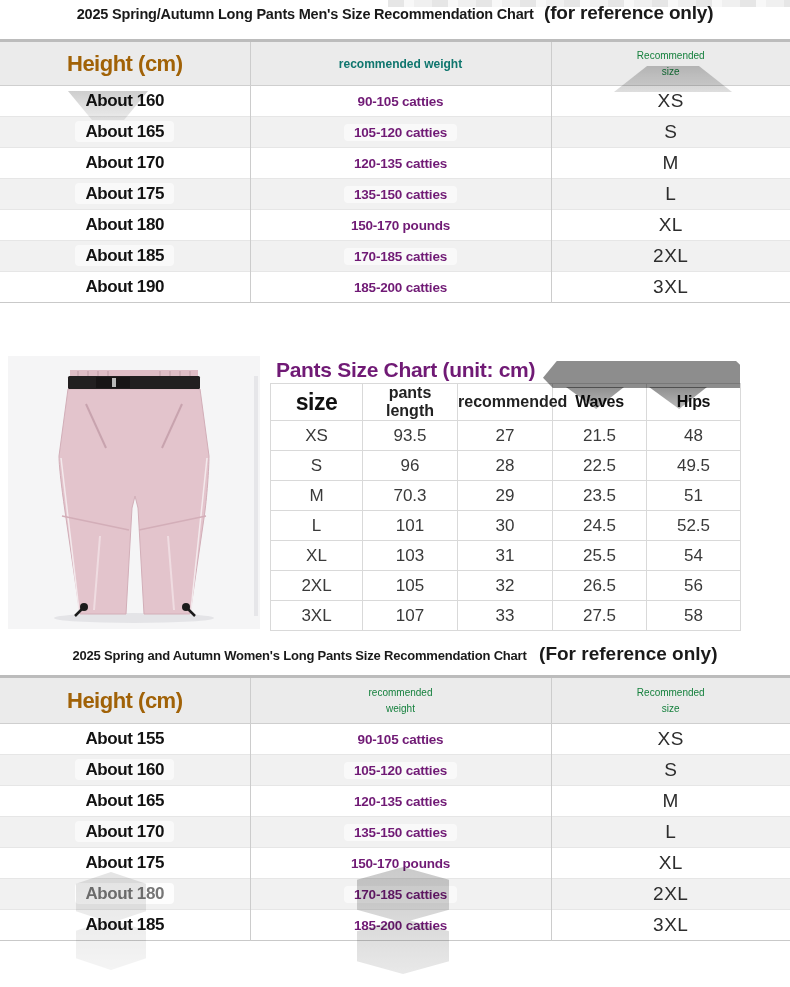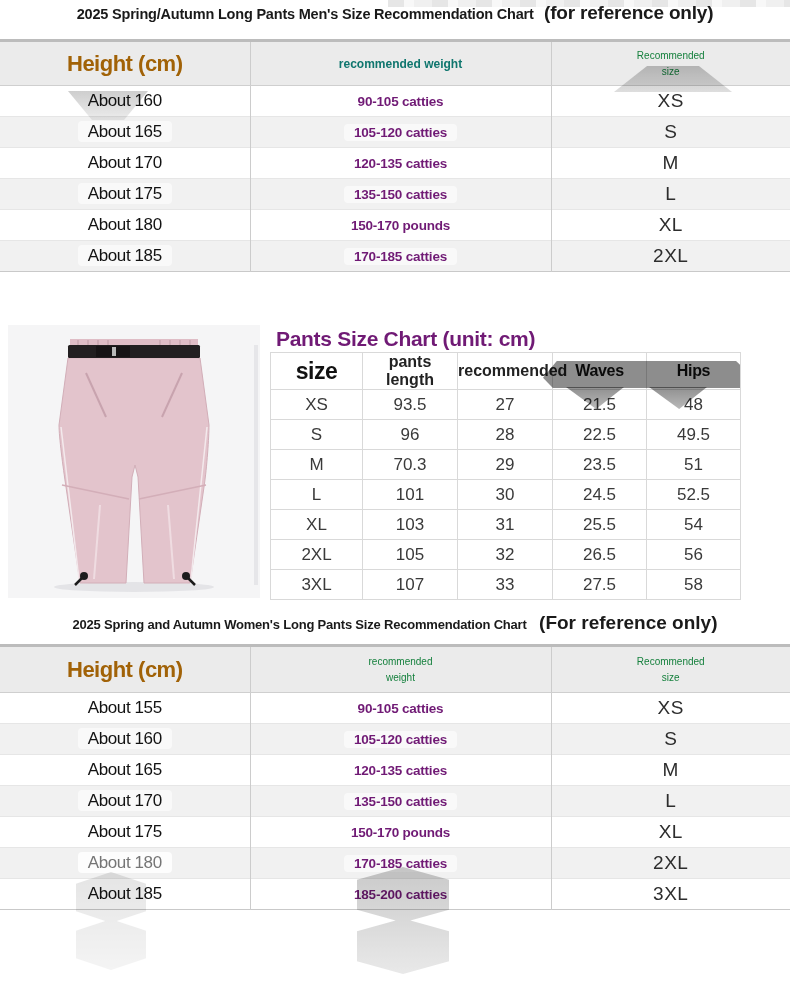--- a/index.html
+++ b/index.html
@@ -22,21 +22,21 @@
   .rec thead tr{height:45px;}
   .womens thead tr{height:47px;}
   .rec thead th{background:#ebebeb;border-bottom:1px solid #cfcfcf;}
   .rec th:nth-child(n+2),.rec td:nth-child(n+2){border-left:1px solid #cccccc;}
   .rec tbody tr{height:31px;border-top:1px solid #e6e6e6;}
   .rec tbody tr:first-child{border-top:none;}
   .rec tbody tr:nth-child(even){background:#f1f1f1;}
   .h-height{font-size:22px;font-weight:bold;letter-spacing:-0.5px;color:#a16207;}
   .h-weight{font-size:12px;font-weight:bold;color:#0f766e;}
   .h-size{font-size:10px;font-weight:normal;line-height:1.55;color:#15803d;}
-  .rec td:nth-child(1){font-weight:normal;font-size:17px;letter-spacing:-0.4px;color:#121212;}
+  .rec td:nth-child(1){font-weight:bold;font-size:17px;letter-spacing:-0.4px;color:#121212;}
   .rec td:nth-child(2){font-weight:bold;font-size:13.5px;letter-spacing:-0.2px;color:#701a75;}
   .rec td:nth-child(3){font-size:19px;font-weight:400;color:#2d2d2d;letter-spacing:0.5px;}
   .rec td:nth-child(-n+2) .t{background:rgba(255,255,255,.6);border-radius:4px;padding:1px 10px;}
   .womens tbody tr:nth-child(6) td:nth-child(1) .t{color:#757575;background:rgba(255,255,255,.85);}
   
   .mid{display:flex;margin-top:53px;height:273px;}
   .photo{width:252px;height:273px;margin-left:8px;flex:none;}
   .mid-right{margin-left:8px;width:474px;flex:none;}
   .mid-title{font-size:21px;font-weight:bold;letter-spacing:-0.3px;height:27px;line-height:27px;padding-left:8px;color:#701a75;}
   .sizes{width:470px;margin-left:2px;background:#fff;}
@@ -118,20 +118,25 @@
         <tr>
           <td><span class="t">About 180</span></td>
           <td><span class="t">150-170 pounds</span></td>
           <td><span class="t">XL</span></td>
         </tr>
         <tr>
           <td><span class="t">About 185</span></td>
           <td><span class="t">170-185 catties</span></td>
           <td><span class="t">2XL</span></td>
         </tr>
+        <tr>
+          <td><span class="t">About 190</span></td>
+          <td><span class="t">185-200 catties</span></td>
+          <td><span class="t">3XL</span></td>
+        </tr>
       </tbody>
   </table>
 
   <div class="mid">
     <div class="photo">
       <svg width="252" height="273" viewBox="0 0 252 273" xmlns="http://www.w3.org/2000/svg">
         <rect x="0" y="0" width="252" height="273" fill="#f5f5f6"></rect>
         <rect x="246" y="20" width="4" height="240" fill="#e6e6e9"></rect>
         <ellipse cx="126" cy="262" rx="80" ry="5" fill="#e4e4e7"></ellipse>
 

